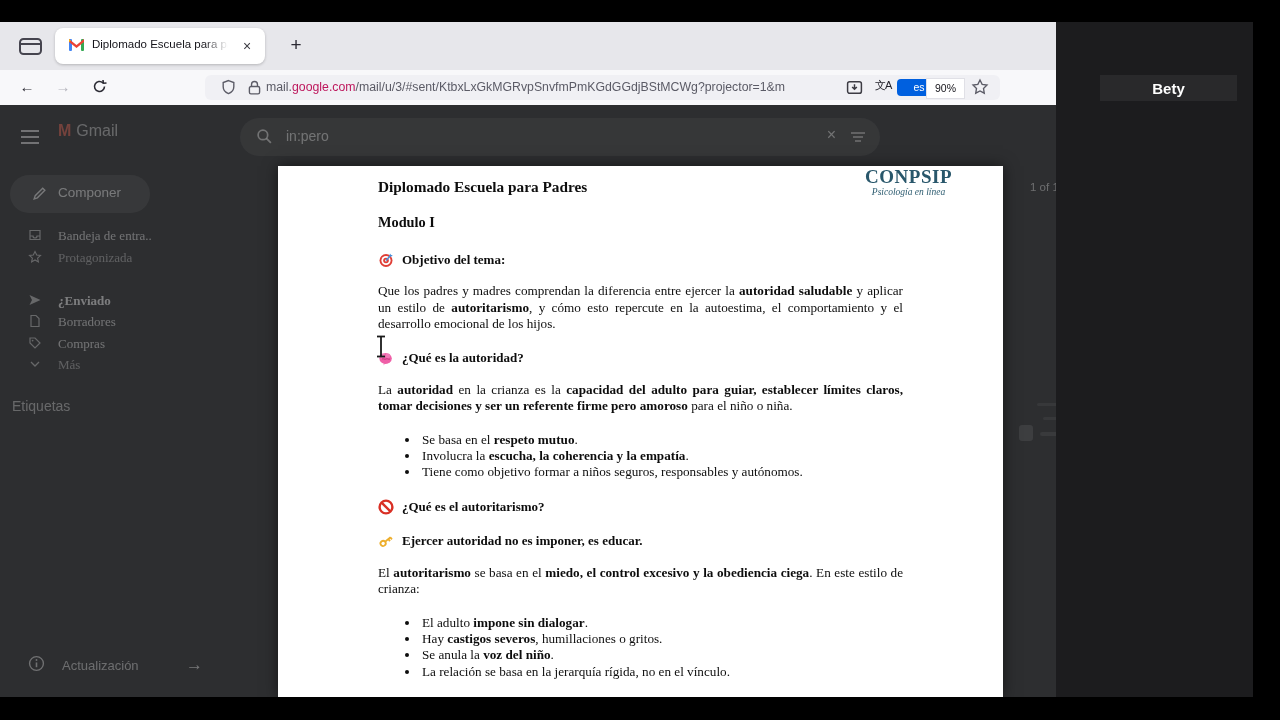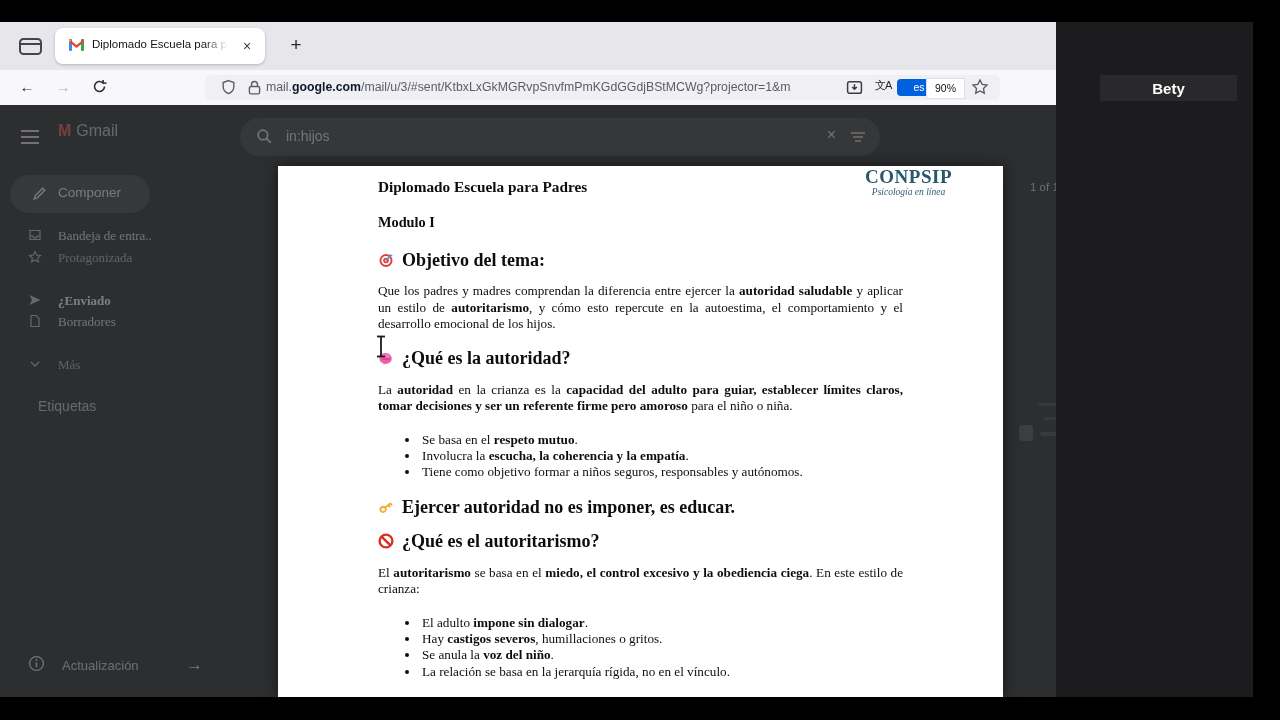--- a/index.html
+++ b/index.html
@@ -21,21 +21,21 @@
   .newtab{position:absolute;left:282px;top:9px;width:28px;height:28px;font-size:19px;font-weight:300;
        color:#2b2a33;text-align:center;line-height:28px;cursor:pointer;}
   .navbar{position:absolute;left:0;top:48px;width:100%;height:35px;background:#f8f8fa;border-bottom:1px solid #dfdfe4;}
   .navbtn{position:absolute;top:4px;width:26px;height:26px;text-align:center;line-height:26px;font-size:15px;
        color:#2b2a33;cursor:pointer;}
   .navbtn.disabled{color:#b4b4bc;}
   .urlbar{position:absolute;left:205px;top:5px;width:795px;height:25px;background:#f0f0f4;border-radius:6px;}
   .urlicon{position:absolute;top:4px;width:17px;height:17px;}
   .urltext{position:absolute;left:61px;top:5px;width:578px;height:16px;font-size:12.3px;color:#5b5b66;
        white-space:nowrap;overflow:hidden;}
-  .urltext b{color:#0f172a;font-weight:700;}
+  .urltext b{color:#be185d;font-weight:400;}
   .urlfade{position:absolute;left:585px;top:2px;width:56px;height:21px;
        background:linear-gradient(90deg,rgba(240,240,244,0),#f0f0f4 80%);}
   .tl-glyph{position:absolute;left:670px;top:3px;font-size:11px;font-weight:400;color:#23222b;letter-spacing:-1px;}
   .es-badge{position:absolute;left:692px;top:4px;width:44px;height:17px;background:#0060df;border-radius:4px;
        color:#fff;font-size:10.5px;text-align:center;line-height:17px;cursor:pointer;}
   .zoom-pill{position:absolute;left:721px;top:3px;width:37px;height:19px;background:#fff;border-radius:0;
        border:1px solid #e0e0e6;font-size:10.5px;color:#15141a;text-align:center;line-height:19px;cursor:pointer;}
   
   .content{position:absolute;left:0;top:83px;width:1056px;height:592px;background:#2d2e30;overflow:hidden;}
   .gm-hamburger{position:absolute;left:20px;top:24px;}
@@ -46,38 +46,38 @@
   .gm-search-q{position:absolute;left:46px;top:10px;font-size:14px;color:rgba(255,255,255,.3);}
   .gm-search-x{position:absolute;right:44px;top:8px;font-size:16px;color:rgba(255,255,255,.3);}
   .gm-compose{position:absolute;left:10px;top:70px;width:140px;height:38px;border-radius:19px;
        background:rgba(255,255,255,.05);}
   .gm-compose-label{position:absolute;left:48px;top:10px;font-size:13.5px;color:rgba(255,255,255,.33);}
   .side-item{position:absolute;left:0;width:260px;height:21px;}
   .side-item .lbl{position:absolute;left:58px;top:2px;font-size:13px;color:rgba(255,255,255,.24);white-space:nowrap;font-family:Liberation Serif, serif;}
   .side-item.hi .lbl{color:rgba(255,255,255,.33);}
   .side-item.active .lbl{color:rgba(255,255,255,.38);font-weight:700;}
   .side-ic{position:absolute;left:28px;top:2px;width:14px;height:14px;color:rgba(255,255,255,.28);}
-  .gm-labels{position:absolute;left:38px;top:293px;font-size:14px;color:rgba(255,255,255,.28);}
+  .gm-labels{position:absolute;left:12px;top:293px;font-size:14px;color:rgba(255,255,255,.28);}
   .gm-pg{position:absolute;left:1030px;top:76px;font-size:11.5px;color:rgba(255,255,255,.3);white-space:nowrap;}
   .ghost{position:absolute;background:rgba(255,255,255,.06);border-radius:3px;}
   .gm-update{position:absolute;left:28px;top:550px;height:22px;}
   .gm-update .txt{position:absolute;left:34px;top:3px;font-size:13px;color:rgba(255,255,255,.3);}
   .gm-update .arr{position:absolute;left:158px;top:0px;font-size:17px;color:rgba(255,255,255,.35);}
   
   .doc{position:absolute;left:278px;top:61px;width:725px;height:531px;background:#fff;
        box-shadow:0 0 14px rgba(0,0,0,.55);overflow:hidden;}
   .doc-inner{position:relative;padding:13px 100px 0 100px;font-family:"Liberation Serif","DejaVu Serif",serif;
        font-size:13.2px;line-height:16.4px;color:#0d0d0d;}
   .doc-inner b{font-weight:700;}
   .doc-logo{position:absolute;top:1px;right:51px;text-align:center;line-height:1;}
   .doc-logo .nm{font-family:"Liberation Serif",serif;font-weight:700;font-size:19px;letter-spacing:.5px;color:#29576b;}
   .doc-logo .tg{font-family:"Liberation Serif",serif;font-style:italic;font-size:9.5px;color:#2d5c70;margin-top:2px;}
   .doc-title{font-size:15.3px;font-weight:700;margin:0 0 19px 0;}
   .doc-module{font-size:14.3px;font-weight:700;margin:0 0 21px 0;}
-  .doc-h{font-size:18px;font-weight:700;margin:18px 0 15px 0;display:flex;align-items:center;gap:8px;}
+  .doc-h{font-size:13px;font-weight:700;margin:18px 0 15px 0;display:flex;align-items:center;gap:8px;}
   .doc-p{margin:0 0 17px 0;text-align:justify;}
   .doc-ul{margin:0 0 17px 0;padding-left:42px;}
   .doc-ul li{margin:0;padding-left:2px;}
   .ih{display:inline-flex;width:16px;height:16px;flex:0 0 16px;}
   .cursor-ibeam{position:absolute;left:97px;top:169px;}
   
   .participant{position:absolute;left:1056px;top:22px;width:197px;height:675px;background:#1c1c1e;}
   .nameplate{position:absolute;left:44px;top:53px;width:137px;height:26px;background:#29292b;
        display:flex;align-items:center;justify-content:center;}
   .nameplate span{color:#fff;font-weight:700;font-size:15px;}
@@ -164,21 +164,21 @@
       </span>
       <span class="gm-logo"><span class="m">M</span><span>Gmail</span></span>
 
       <div class="gm-search">
         <span style="position:absolute;left:16px;top:10px">
           <svg width="17" height="17" viewBox="0 0 16 16">
               <circle cx="6.5" cy="6.5" r="4.5" fill="none" stroke="rgba(255,255,255,.3)" stroke-width="1.6"></circle>
               <line x1="10" y1="10" x2="14" y2="14" stroke="rgba(255,255,255,.3)" stroke-width="1.6"></line>
             </svg>
         </span>
-        <span class="gm-search-q">in:hijos</span>
+        <span class="gm-search-q">in:pero</span>
         <span class="gm-search-x">×</span>
         <span style="position:absolute;right:14px;top:11px">
           <svg width="16" height="16" viewBox="0 0 16 16">
               <g stroke="rgba(255,255,255,.28)" stroke-width="1.6">
                 <line x1="1" y1="4" x2="15" y2="4"></line>
                 <line x1="3" y1="8" x2="13" y2="8"></line>
                 <line x1="5" y1="12" x2="11" y2="12"></line>
               </g>
             </svg>
         </span>
@@ -209,20 +209,27 @@
         <span class="side-ic"><svg width="14" height="14" viewBox="0 0 14 14">
               <path d="M1.5 2l11 5-11 5 2.5-5z" fill="currentColor"></path>
             </svg></span>
         <span class="lbl">¿Enviado</span>
       </div>
       <div class="side-item hi" style="top:207px">
         <span class="side-ic"><svg width="14" height="14" viewBox="0 0 14 14">
               <path d="M3 1.5h5l3 3v8H3z" fill="none" stroke="currentColor" stroke-width="1.2"></path>
             </svg></span>
         <span class="lbl">Borradores</span>
+      </div>
+      <div class="side-item hi" style="top:229px">
+        <span class="side-ic"><svg width="14" height="14" viewBox="0 0 14 14">
+              <path d="M2 2h5l5 5-5 5-5-5z" fill="none" stroke="currentColor" stroke-width="1.2"></path>
+              <circle cx="4.6" cy="4.6" r=".9" fill="currentColor"></circle>
+            </svg></span>
+        <span class="lbl">Compras</span>
       </div>
       <div class="side-item" style="top:250px">
         <span class="side-ic"><svg width="14" height="14" viewBox="0 0 14 14">
               <path d="M3 5l4 4 4-4" fill="none" stroke="currentColor" stroke-width="1.3"></path>
             </svg></span>
         <span class="lbl">Más</span>
       </div>
       <div class="gm-labels">Etiquetas</div>
 
       <span class="gm-pg">1 of 13</span>
@@ -284,40 +291,40 @@
 
           <ul class="doc-ul">
             <li><span>Se basa en el </span><b>respeto mutuo</b><span>.</span></li>
             <li><span>Involucra la </span><b>escucha, la coherencia y la empatía</b><span>.</span></li>
             <li><span>Tiene como objetivo formar a niños seguros, responsables y autónomos.</span></li>
           </ul>
 
           <div class="doc-h">
             <span class="ih">
               <svg width="16" height="16" viewBox="0 0 16 16">
+                  <circle cx="8" cy="8" r="6.4" fill="none" stroke="#d93025" stroke-width="2.4"></circle>
+                  <line x1="3.6" y1="3.6" x2="12.4" y2="12.4" stroke="#d93025" stroke-width="2.4"></line>
+                </svg>
+            </span>
+            <span>¿Qué es el autoritarismo?</span>
+          </div>
+
+          <div class="doc-h">
+            <span class="ih">
+              <svg width="16" height="16" viewBox="0 0 16 16">
                   <g transform="rotate(-40 8 8)">
                     <circle cx="4.2" cy="8" r="2.6" fill="none" stroke="#edae2b" stroke-width="1.8"></circle>
                     <line x1="6.8" y1="8" x2="14" y2="8" stroke="#edae2b" stroke-width="1.8"></line>
                     <line x1="11" y1="8" x2="11" y2="10.6" stroke="#edae2b" stroke-width="1.8"></line>
                     <line x1="13.6" y1="8" x2="13.6" y2="10.6" stroke="#edae2b" stroke-width="1.8"></line>
                   </g>
                 </svg>
             </span>
             <span><b>Ejercer autoridad no es imponer, es educar.</b></span>
           </div>
-
-          <div class="doc-h">
-            <span class="ih">
-              <svg width="16" height="16" viewBox="0 0 16 16">
-                  <circle cx="8" cy="8" r="6.4" fill="none" stroke="#d93025" stroke-width="2.4"></circle>
-                  <line x1="3.6" y1="3.6" x2="12.4" y2="12.4" stroke="#d93025" stroke-width="2.4"></line>
-                </svg>
-            </span>
-            <span>¿Qué es el autoritarismo?</span>
-          </div>
           <p class="doc-p"><span>El </span><b>autoritarismo</b><span> se basa en el </span><b>miedo, el control excesivo y la obediencia ciega</b><span>. En este estilo de crianza:</span></p>
 
           <ul class="doc-ul">
             <li><span>El adulto </span><b>impone sin dialogar</b><span>.</span></li>
             <li><span>Hay </span><b>castigos severos</b><span>, humillaciones o gritos.</span></li>
             <li><span>Se anula la </span><b>voz del niño</b><span>.</span></li>
             <li><span>La relación se basa en la jerarquía rígida, no en el vínculo.</span></li>
           </ul>
         </div>
 

